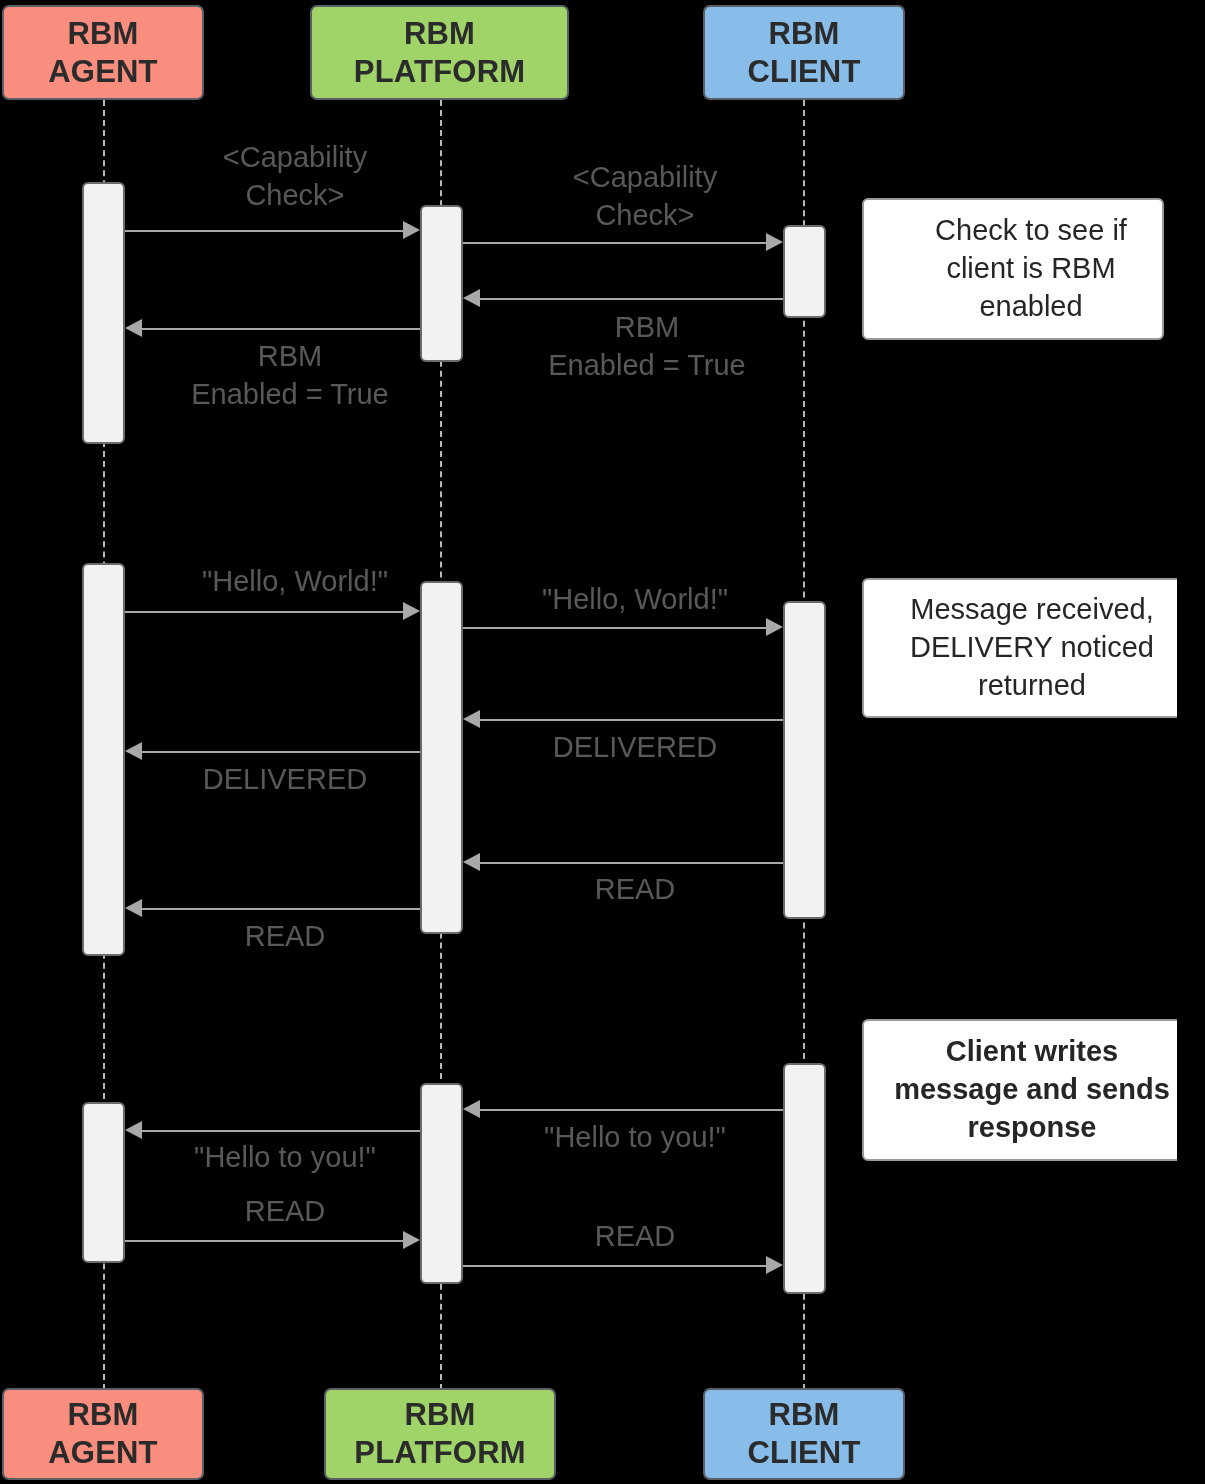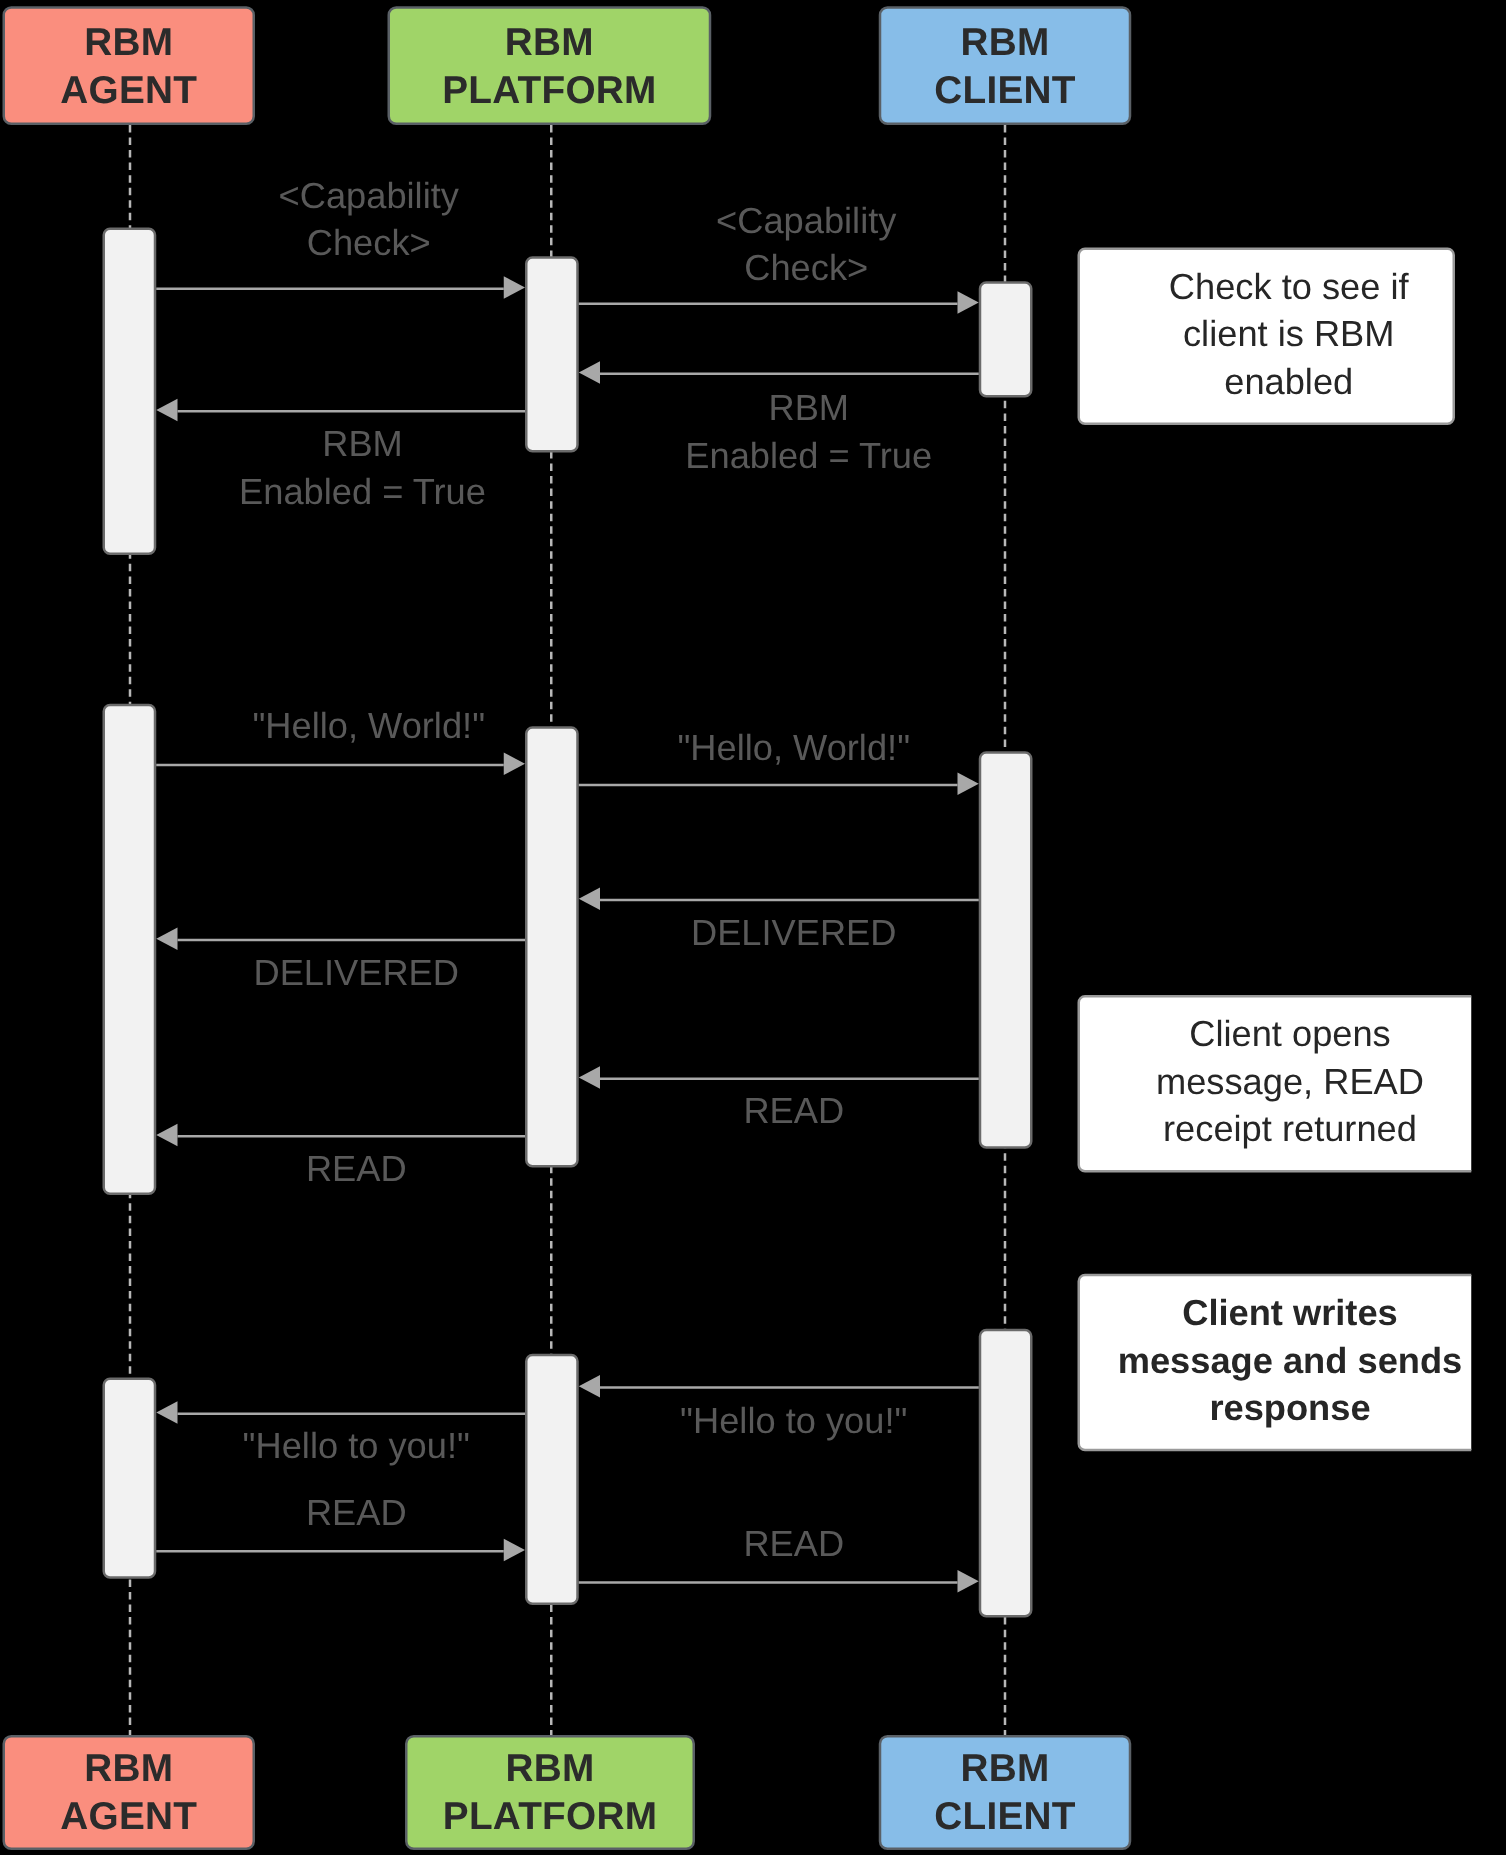--- a/index.html
+++ b/index.html
@@ -198,20 +198,20 @@
   <div class="msg-line" style="left:125px; top:1240px; width:278px;"></div>
   <div class="arrow-head right" style="left:403px; top:1231px;"></div>
 
   <div class="msg-label" style="left:485px; top:1217px; width:300px;">READ</div>
   <div class="msg-line" style="left:463px; top:1265px; width:303px;"></div>
   <div class="arrow-head right" style="left:766px; top:1256px;"></div>
 
   <div class="note" style="left:862px; top:198px; width:302px; height:142px;padding-left:48px;">Check to see if
 client is RBM
 enabled</div>
-  <div class="note" style="left:862px; top:796px; width:340px; height:142px;">Client opens
-message, READ
-receipt returned</div>
+  <div class="note" style="left:862px; top:578px; width:340px; height:140px;">Message received,
+DELIVERY noticed
+returned</div>
   <div class="note" style="left:862px; top:1019px; width:340px; height:142px;font-weight:bold;">Client writes
 message and sends
 response</div>
 
 </div>
 
 </body></html>

